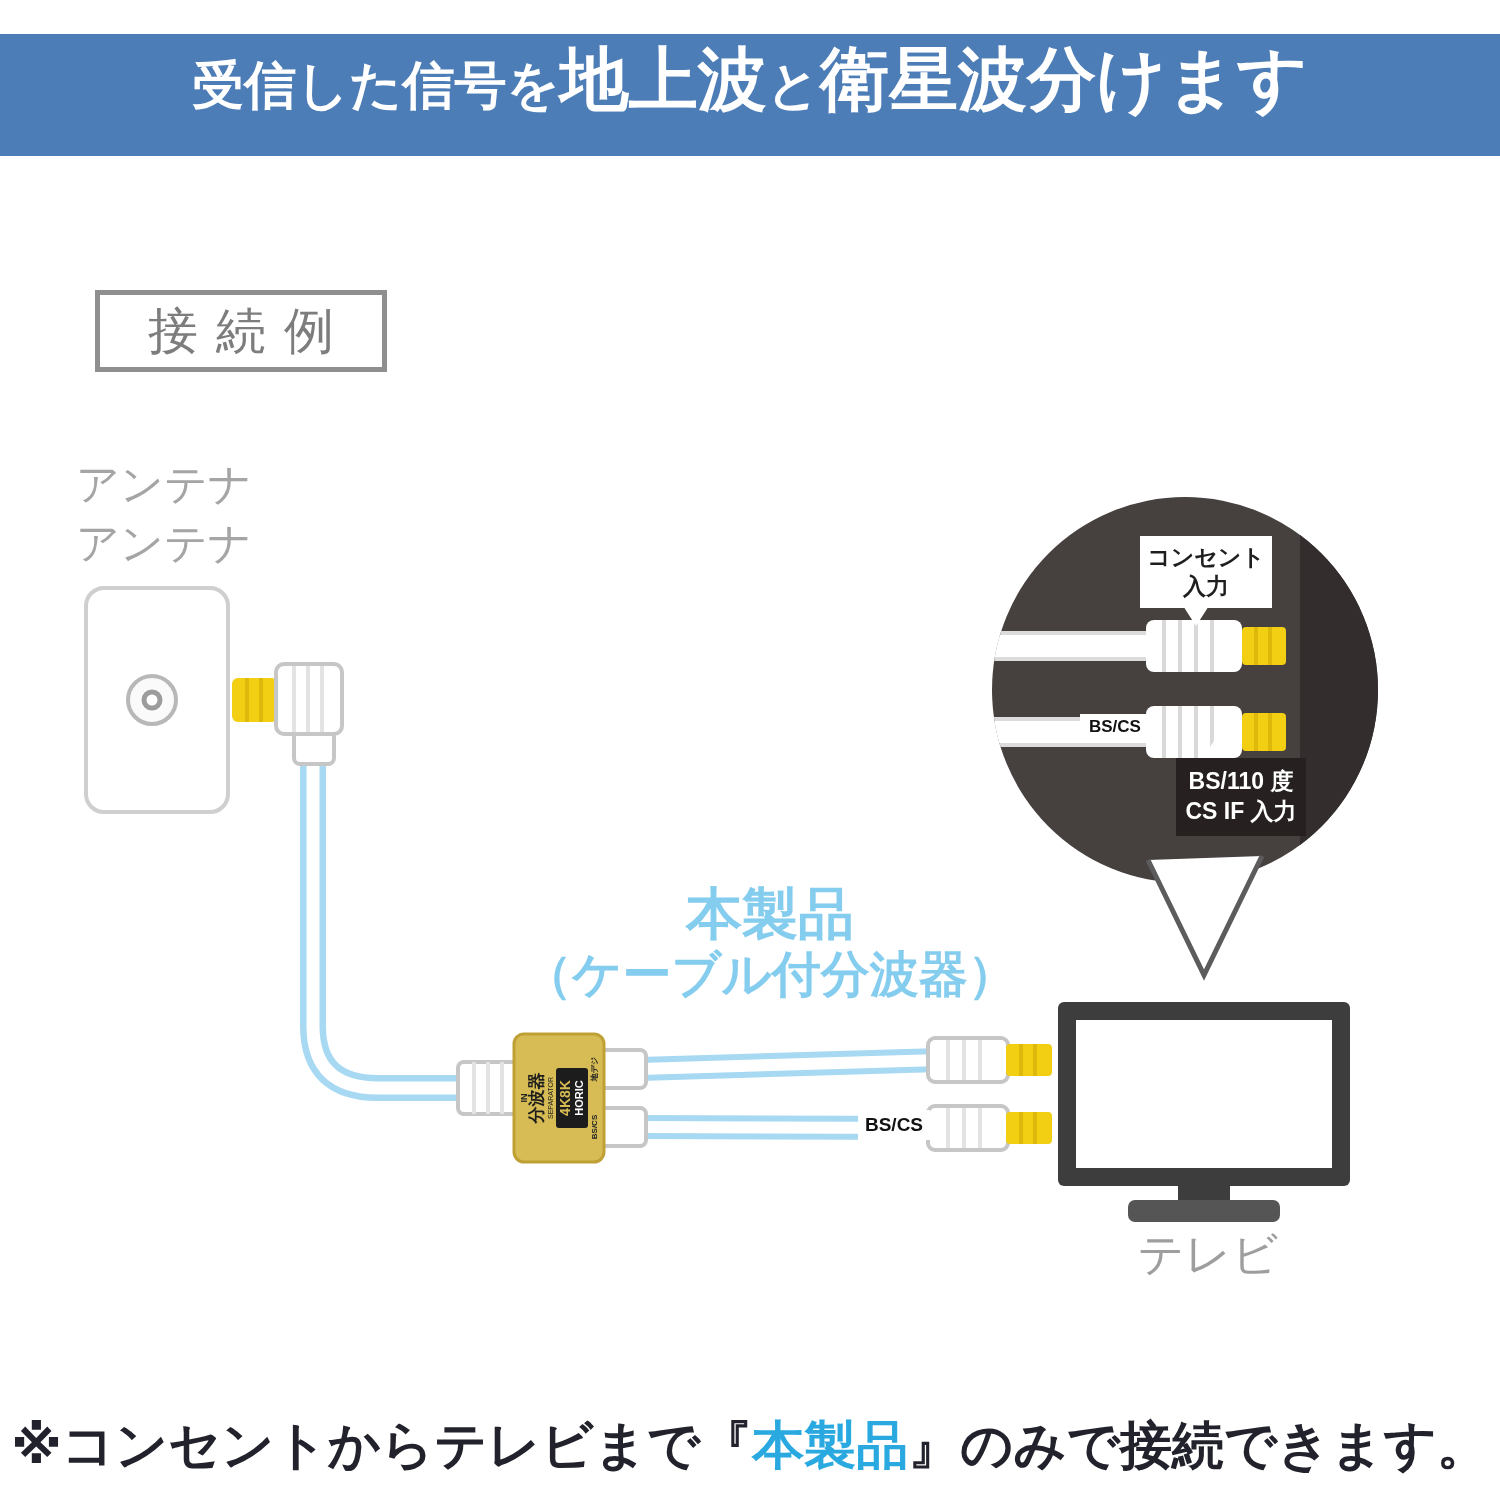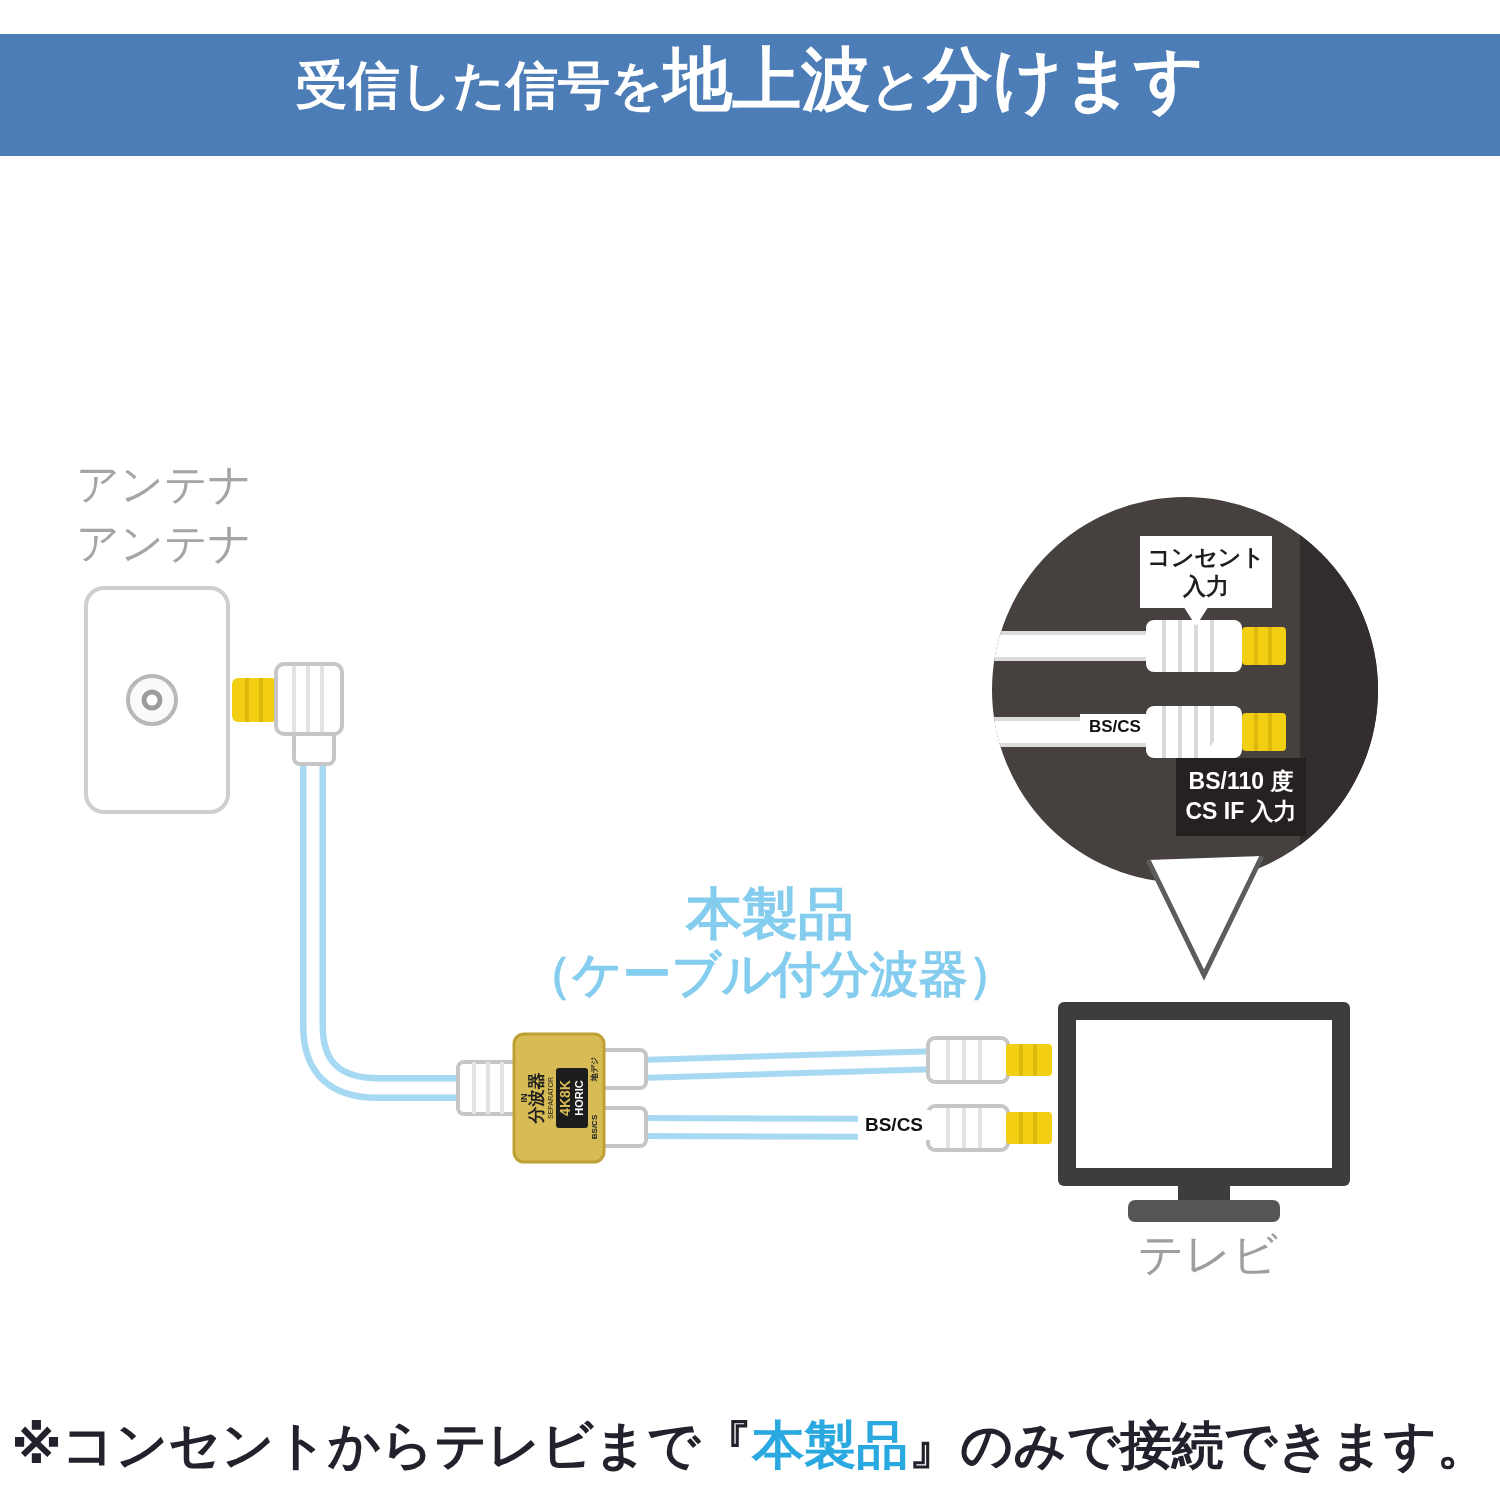--- a/index.html
+++ b/index.html
@@ -178,23 +178,27 @@
         <path d="M1200,762 L1232,762 L1216,738 Z" fill="#ffffff"></path>
       </g>
       <path d="M1148,860 L1204,975 L1262,856" fill="#ffffff" stroke="#5c5c5c" stroke-width="5"></path>
     </g>
   </svg>
 
   <div class="banner">
     <span class="bn">受信した信号を</span>
     <span class="bb">地上波</span>
     <span class="bn">と</span>
+    <span class="bb">衛星波</span>
     <span class="bb">分けます</span>
   </div>
 
+  <div class="section-box">
+    <span>接続例</span>
+  </div>
 
   <div class="outlet-label">
     <div>アンテナ</div>
     <div>アンテナ</div>
   </div>
 
   <div class="product-label">
     <div class="pl1">本製品</div>
     <div class="pl2">（ケーブル付分波器）</div>
   </div>

